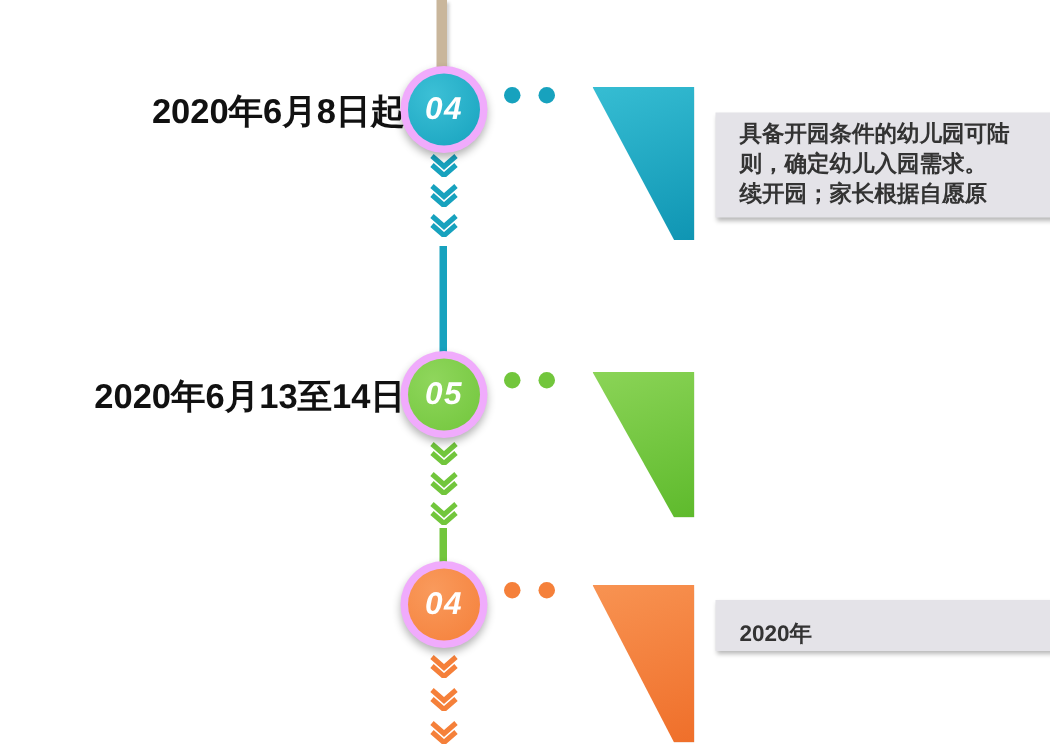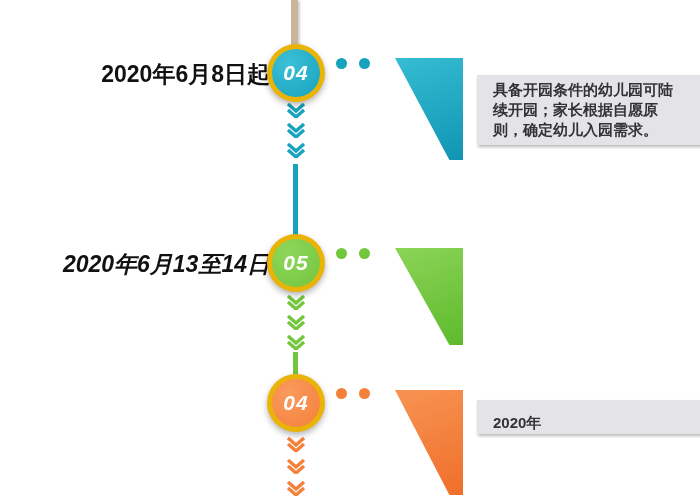--- a/index.html
+++ b/index.html
@@ -8,33 +8,33 @@
   :root {
     --teal:#17a2be; --green:#72c63c; --orange:#f5803a;
     --tan:#c9b69b; --card-bg:#e4e3e8; --card-text:#333333;
   }
   .canvas { position:relative; width:700px; height:500px; overflow:hidden; background:#fff; }
 
   .topline { position:absolute; left:291px; top:0; width:7px; height:54px;
              background:var(--tan); box-shadow:2px 1px 2px rgba(0,0,0,.18); }
 
   .node { position:absolute; left:267px; width:58px; height:58px; border-radius:50%;
-          background:#eab308; box-shadow:0 3px 6px rgba(0,0,0,.3);
+          background:#f0abfc; box-shadow:0 3px 6px rgba(0,0,0,.3);
           display:flex; align-items:center; justify-content:center; z-index:3; }
   .node .inner { width:48px; height:48px; border-radius:50%;
           display:flex; align-items:center; justify-content:center;
           color:#fff; font-weight:bold; font-style:italic; font-size:21px; letter-spacing:1px; }
   .node.teal  .inner { background:radial-gradient(circle at 35% 30%, #3cc0d6, var(--teal)); }
   .node.green .inner { background:radial-gradient(circle at 35% 30%, #8fd65c, var(--green)); }
   .node.orange .inner { background:radial-gradient(circle at 35% 30%, #f99a5c, var(--orange)); }
   .node1 { top:44px; } .node2 { top:234px; } .node3 { top:374px; }
 
   .date { position:absolute; left:12px; width:262px; padding-right:4px; text-align:right;
           font-size:23px; font-weight:bold; color:#111; white-space:nowrap; }
-  .date1 { top:59px; } .date2 { top:249px;font-style:italic; } .date3 { top:389px; }
+  .date1 { top:59px; } .date2 { top:249px; } .date3 { top:389px; }
 
   .dot { position:absolute; width:11px; height:11px; border-radius:50%; }
   .teal-bg { background:var(--teal); } .green-bg { background:var(--green); } .orange-bg { background:var(--orange); }
 
   .chev { position:absolute; left:285px; width:22px; height:16px; }
   .chev polyline { fill:none; stroke:currentColor; stroke-width:3.4; }
   .teal-c { color:var(--teal); } .green-c { color:var(--green); } .orange-c { color:var(--orange); }
 
   .connector { position:absolute; left:293px; width:5px; }
   .conn1 { top:164px; height:72px; background:var(--teal); }
@@ -76,22 +76,22 @@
       <polyline points="3,8 11,15 19,8"></polyline>
     </svg>
   <svg class="chev teal-c" style="top:142px" viewBox="0 0 22 16">
       <polyline points="3,2 11,9 19,2"></polyline>
       <polyline points="3,8 11,15 19,8"></polyline>
     </svg>
   <div class="connector conn1"></div>
   <div class="pennant pen1"></div>
   <div class="card card1">
     <div>具备开园条件的幼儿园可陆</div>
+    <div>则，确定幼儿入园需求。</div>
     <div>续开园；家长根据自愿原</div>
-    <div>则，确定幼儿入园需求。</div>
   </div>
 
   <div class="date date2">2020年6月13至14日</div>
   <div class="node node2 green">
     <span class="inner">05</span>
   </div>
   <span class="dot green-bg" style="left:336px; top:248px"></span>
   <span class="dot green-bg" style="left:359px; top:248px"></span>
   <svg class="chev green-c" style="top:294px" viewBox="0 0 22 16">
       <polyline points="3,2 11,9 19,2"></polyline>

